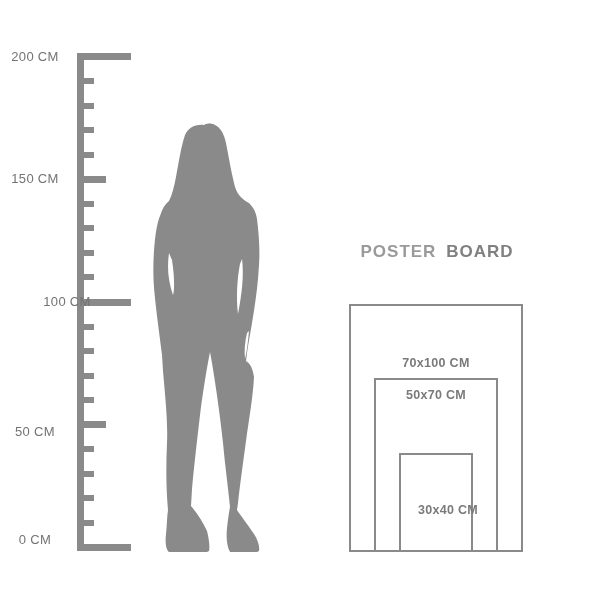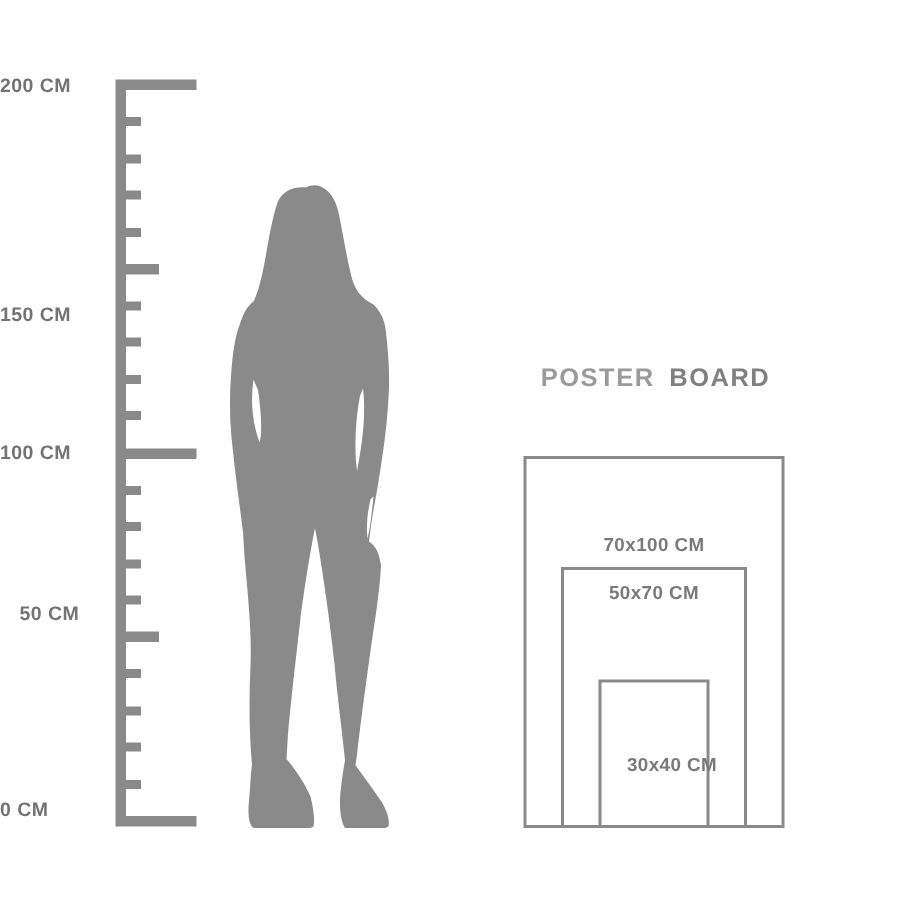--- a/index.html
+++ b/index.html
@@ -18,21 +18,21 @@
     background:var(--background);
     font-family:"Liberation Sans",sans-serif;
   }
   .stage{position:relative;width:600px;height:600px;background:var(--background);}
 
   
   .ruler-bar{position:absolute;background:var(--ruler-gray);}
   .tick{position:absolute;background:var(--ruler-gray);}
   .ruler-label{
     position:absolute;left:0;width:70px;height:16px;line-height:16px;
-    text-align:left;font-size:13px;font-weight:bold;
+    text-align:center;font-size:13px;font-weight:normal;
     color:var(--ruler-label-gray);letter-spacing:.3px;white-space:nowrap;
   }
 
   
   .figure{position:absolute;left:152px;top:123px;width:116px;height:430px;}
 
   
   .board-title{
     position:absolute;left:287px;top:242px;width:300px;height:20px;
     text-align:center;font-size:17px;letter-spacing:1px;white-space:nowrap;
@@ -71,23 +71,23 @@
         <div class="tick" style="left: 84px; width: 10px; top: 200.8px; height: 6px;"></div>
         <div class="tick" style="left: 84px; width: 22px; top: 175.75px; height: 7px;"></div>
         <div class="tick" style="left: 84px; width: 10px; top: 151.7px; height: 6px;"></div>
         <div class="tick" style="left: 84px; width: 10px; top: 127.15px; height: 6px;"></div>
         <div class="tick" style="left: 84px; width: 10px; top: 102.6px; height: 6px;"></div>
         <div class="tick" style="left: 84px; width: 10px; top: 78.05px; height: 6px;"></div>
         <div class="tick" style="left: 84px; width: 47px; top: 53px; height: 7px;"></div>
       </div>
     <div id="ruler-labels">
         <div class="ruler-label" style="top: 48.5px;">200 CM</div>
-        <div class="ruler-label" style="top: 171.25px; margin-top: 31px;">150 CM</div>
-        <div class="ruler-label" style="top: 294px;">100 CM</div>
-        <div class="ruler-label" style="top: 401px; margin-left: 13px;">50 CM</div>
+        <div class="ruler-label" style="top: 171.25px;">150 CM</div>
+        <div class="ruler-label" style="top: 294px; margin-left: 32px;">100 CM</div>
+        <div class="ruler-label" style="top: 424px;">50 CM</div>
         <div class="ruler-label" style="top: 532px;">0 CM</div>
       </div>
   </div>
 
   <svg class="figure" viewBox="0 0 116 430" aria-hidden="true">
     <path fill="var(--silhouette-gray)" d="
       M52,2 C55,0 60,0 63,2
       C69,5 72,11 74,20 C77,35 79,48 82,60 C84,70 89,76 97,80
       C101,84 104,89 105,96
       C107,112 108,128 107,142 C106,162 103,182 100,200

